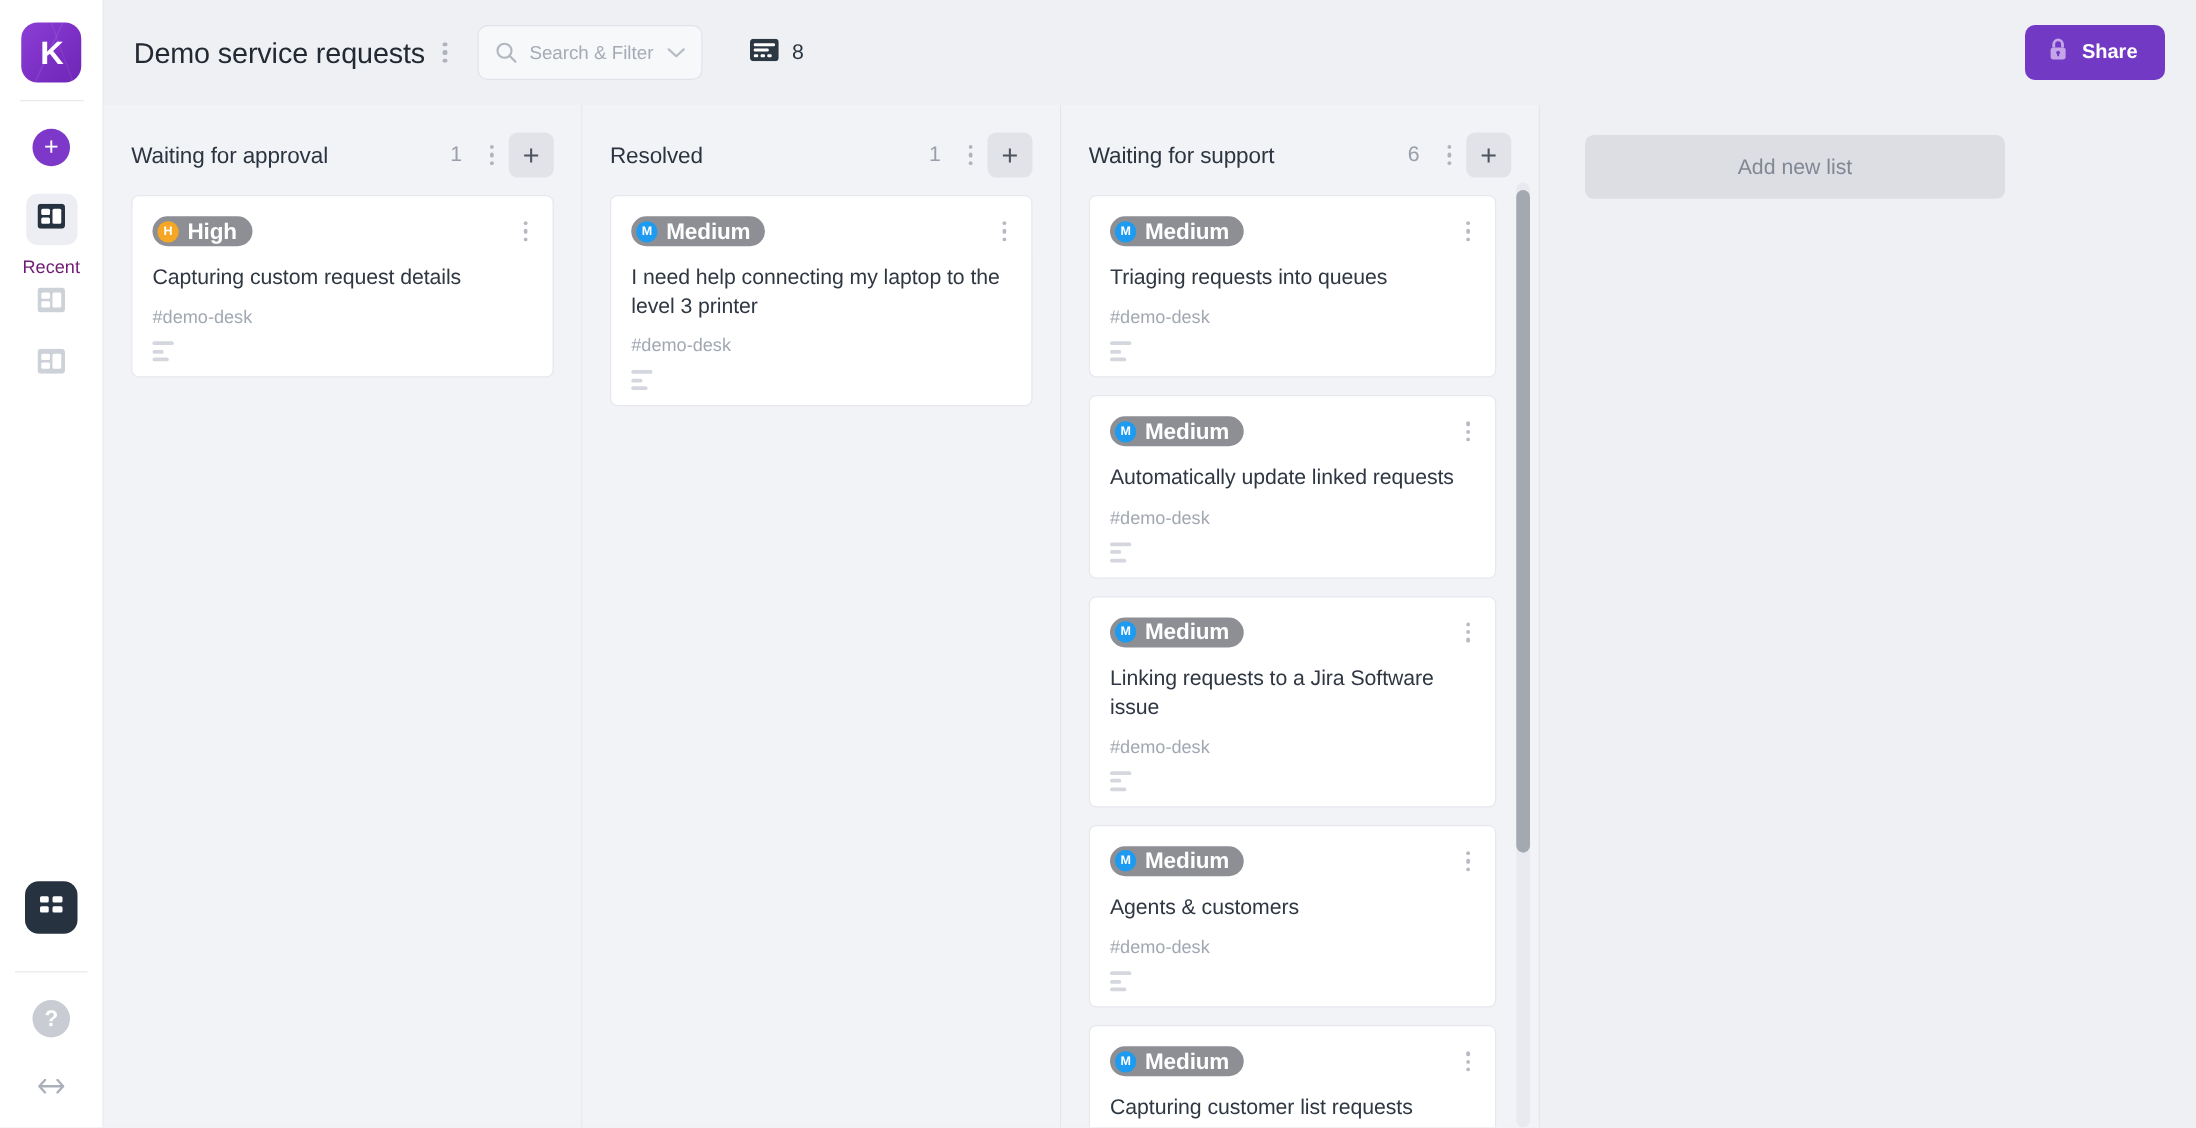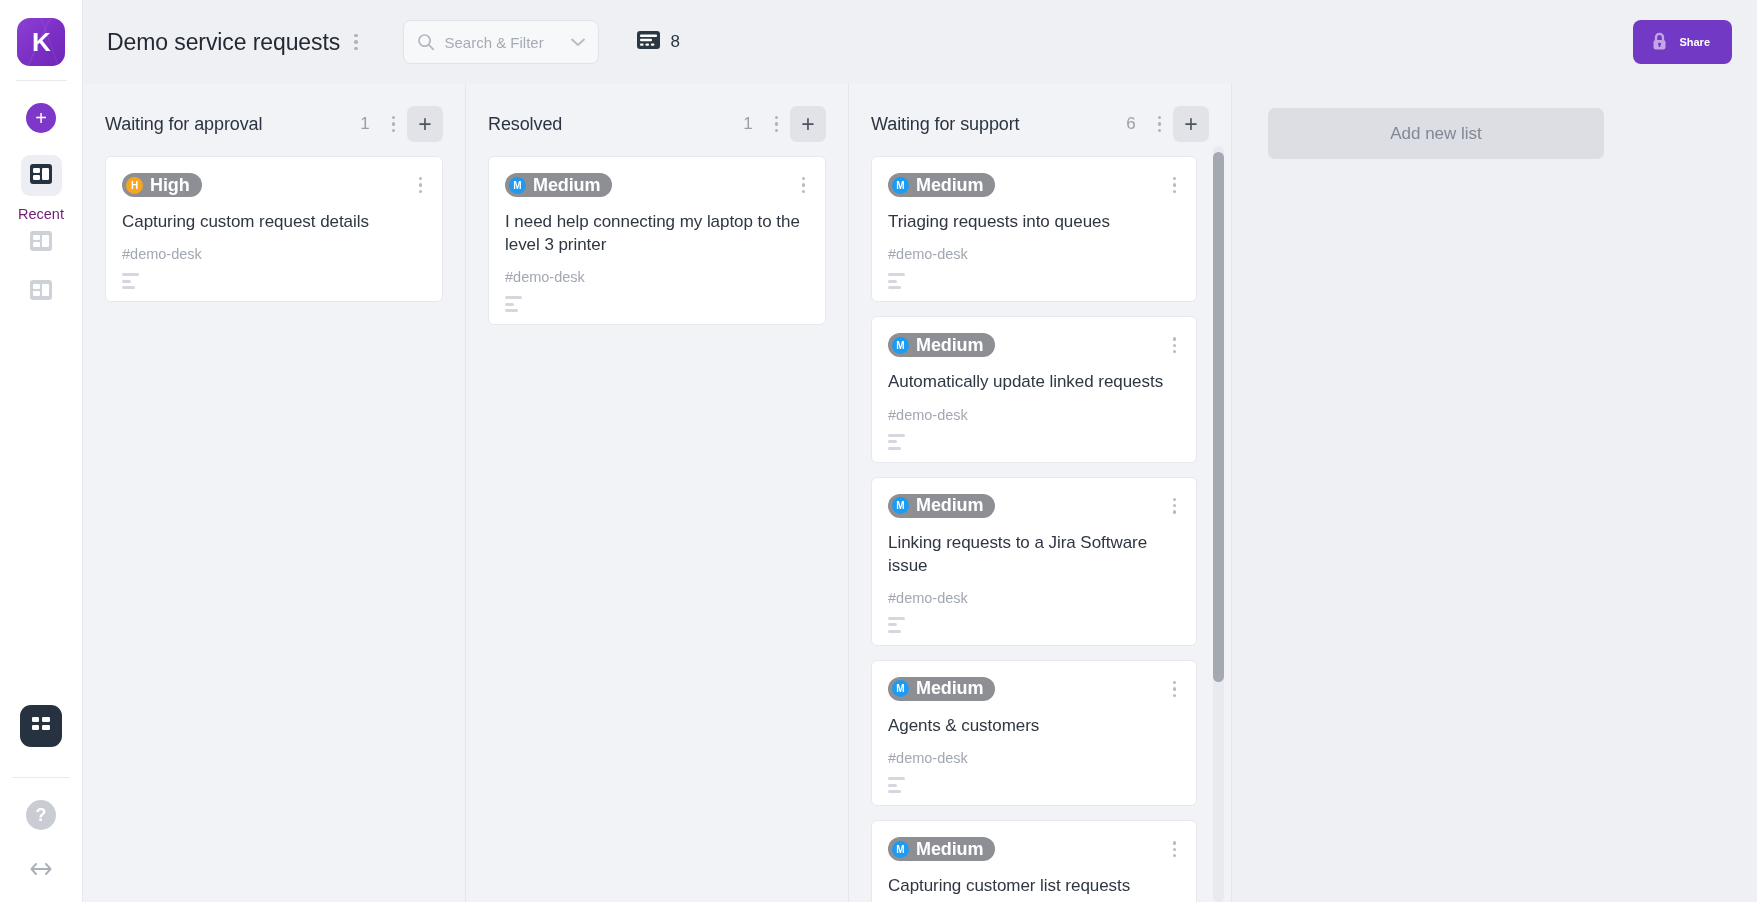--- a/index.html
+++ b/index.html
@@ -86,40 +86,40 @@
     font-size: 23px; color: #232a33; font-weight: 400;
     letter-spacing: -0.1px;
   }
   .kebab {
     display: inline-flex; flex-direction: column; gap: 3px;
     padding: 7px 8px; cursor: pointer; margin-left: 6px;
   }
   .kebab i { width: 3.4px; height: 3.4px; border-radius: 50%; background: #aeb3bd; display: block; }
 
   .search-box {
-    margin-left: 37px;
-    width: 196px; height: 44px; border-radius: 8px;
+    margin-left: 16px;
+    width: 180px; height: 44px; border-radius: 8px;
     background: #f7f8fa; border: 1px solid #e0e3e9;
     display: flex; align-items: center; padding: 0 12px 0 13px;
     cursor: text;
   }
   .search-ic { flex: 0 0 auto; color: #b2b7c0; display: flex; }
   .search-ph { flex: 1 1 auto; font-size: 15px; color: #a5abb5; margin-left: 10px; }
   .chev { color: #b7bcc5; display: flex; }
 
   .count-group { margin-left: 38px; display: flex; align-items: center; gap: 11px; cursor: pointer; }
   .count-num { font-size: 17px; color: #2b3540; }
 
   .spacer { flex: 1 1 auto; }
 
   .share-btn {
     height: 44px; padding: 0 22px 0 18px; border-radius: 8px;
     background: #7239c4; color: #fff;
     display: flex; align-items: center; gap: 11px;
-    font-size: 11px; font-weight: bold; cursor: pointer; border: none;
+    font-size: 16px; font-weight: bold; cursor: pointer; border: none;
     font-family: "Liberation Sans", sans-serif;
   }
 
   
   .board {
     flex: 1 1 auto; min-height: 0;
     display: flex; align-items: flex-start;
     padding: 0 4px 0 0;
     overflow: hidden;
   }

